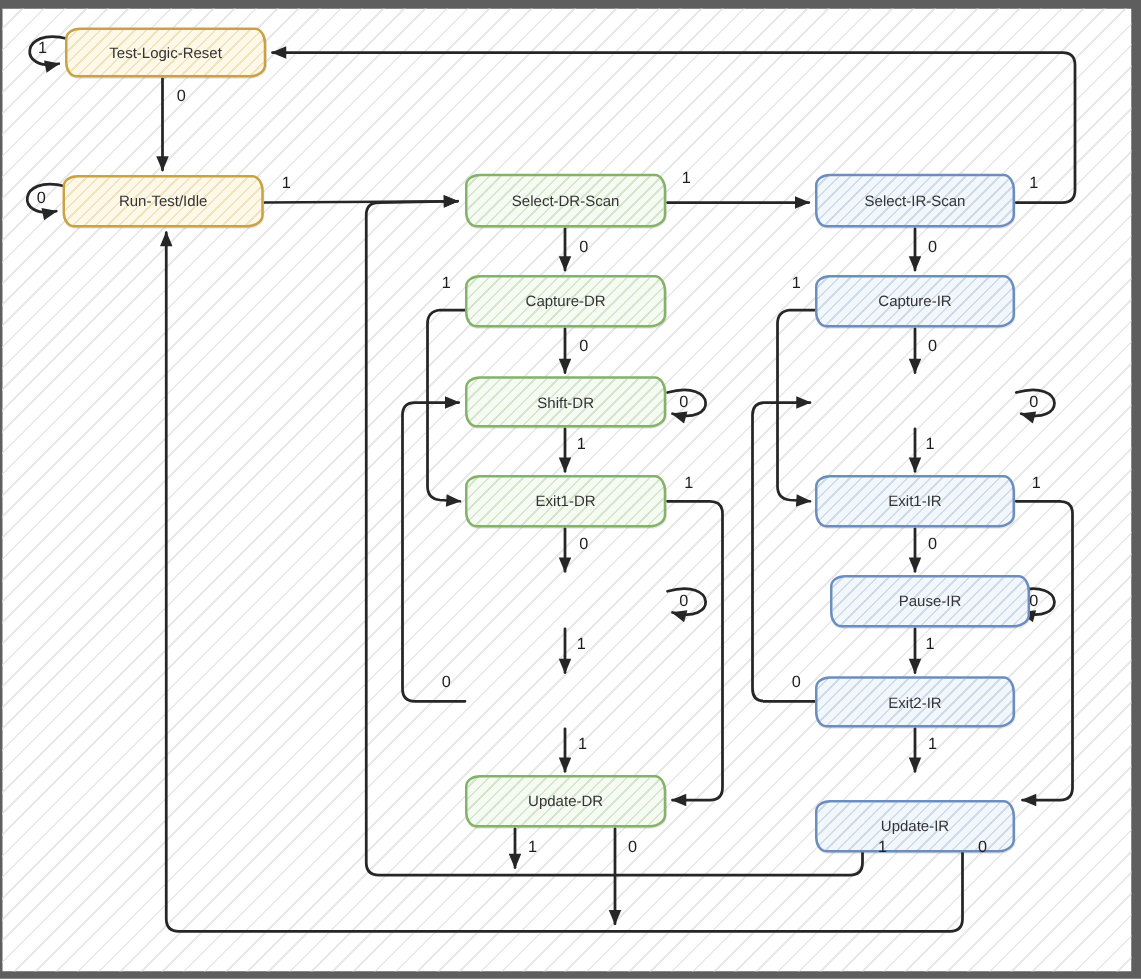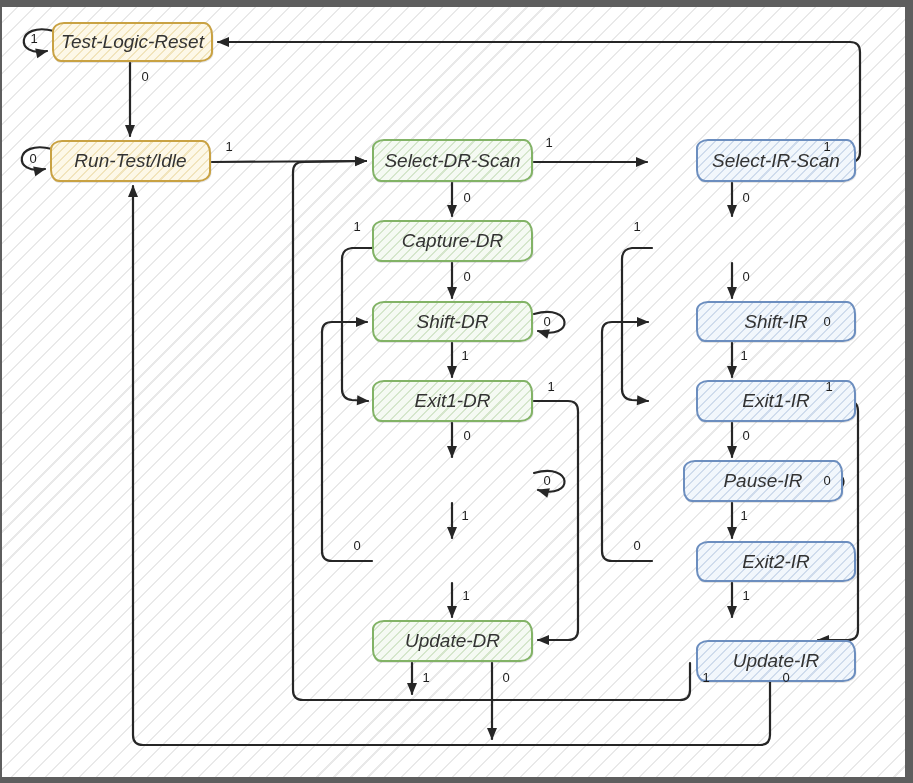--- a/index.html
+++ b/index.html
@@ -11,32 +11,31 @@
   #canvas{
     position:absolute;left:2px;top:7px;width:903px;height:770px;
     background-color:#ffffff;
     background-image:repeating-linear-gradient(135deg,rgba(0,0,0,0) 0 10.5px,var(--canvas-hatch,#e9e9e9) 10.5px 12px);
   }
   #edges{position:absolute;left:0;top:0;z-index:1;}
   #edges path{fill:none;stroke:var(--edge,#262626);stroke-width:2.2;stroke-linecap:round;stroke-linejoin:round;}
   #edges marker path{fill:var(--edge,#262626);stroke:none;}
   .state{
     position:absolute;z-index:2;display:flex;align-items:center;justify-content:center;
-    font-size:19px;color:var(--state-text,#333);
+    font-size:12px;color:var(--state-text,#333);
     border:2px solid #888;
     border-radius:12px 9px 13px 9px / 9px 13px 10px 12px;
     box-shadow:0.5px 1px 0 0 rgba(0,0,0,0.10);
-    font-style:italic;
   }
   .yellow{border-color:var(--yellow-border);background-color:var(--yellow-fill);
     background-image:repeating-linear-gradient(135deg,rgba(0,0,0,0) 0 5px,var(--yellow-hatch) 5px 6.5px);}
   .green{border-color:var(--green-border);background-color:var(--green-fill);
     background-image:repeating-linear-gradient(135deg,rgba(0,0,0,0) 0 5px,var(--green-hatch) 5px 6.5px);}
   .blue{border-color:var(--blue-border);background-color:var(--blue-fill);
-    background-image:repeating-linear-gradient(135deg,rgba(0,0,0,0) 0 5px,var(--blue-hatch) 5px 6.5px);margin-left:44px;}
+    background-image:repeating-linear-gradient(135deg,rgba(0,0,0,0) 0 5px,var(--blue-hatch) 5px 6.5px);}
   .elabel{
     position:absolute;z-index:3;transform:translate(-50%,-50%);
     font-size:13px;color:var(--label-text,#222);line-height:1;
   }
 </style>
 </head>
 <body>
 
 <div id="canvas">
 
@@ -83,23 +82,23 @@
   <div class="state yellow" style="left:50px;top:15px;width:157px;height:36px">Test-Logic-Reset</div>
   <div class="state green" style="left:370px;top:132px;width:157px;height:39px">Select-DR-Scan</div>
 
   <div class="state yellow" style="left:48px;top:133px;width:157px;height:38px">Run-Test/Idle</div>
   <div class="state green" style="left:370px;top:294px;width:157px;height:37px">Shift-DR</div>
   <div class="state green" style="left:370px;top:213px;width:157px;height:38px">Capture-DR</div>
   <div class="state green" style="left:370px;top:373px;width:157px;height:38px">Exit1-DR</div>
   <div class="state green" style="left:370px;top:613px;width:157px;height:38px">Update-DR</div>
 
   <div class="state blue" style="left:650px;top:132px;width:156px;height:39px">Select-IR-Scan</div>
-  <div class="state blue" style="left:650px;top:294px;width:156px;height:37px">Shift-IR</div>
+  <div class="state blue" style="left:650px;top:213px;width:156px;height:38px">Capture-IR</div>
   <div class="state blue" style="left:650px;top:373px;width:156px;height:38px">Exit1-IR</div>
-  <div class="state blue" style="left:637px;top:453px;width:156px;height:38px">Pause-IR</div>
+  <div class="state blue" style="left:662px;top:453px;width:156px;height:38px">Pause-IR</div>
   <div class="state blue" style="left:650px;top:534px;width:156px;height:37px">Exit2-IR</div>
   <div class="state blue" style="left:650px;top:633px;width:156px;height:38px">Update-IR</div>
 
   <div class="elabel" style="left:32px;top:31px">1</div>
   <div class="elabel" style="left:143px;top:69px">0</div>
   <div class="elabel" style="left:31px;top:151px">0</div>
   <div class="elabel" style="left:227px;top:139px">1</div>
   <div class="elabel" style="left:465px;top:190px">0</div>
   <div class="elabel" style="left:547px;top:135px">1</div>
   <div class="elabel" style="left:465px;top:269px">0</div>

